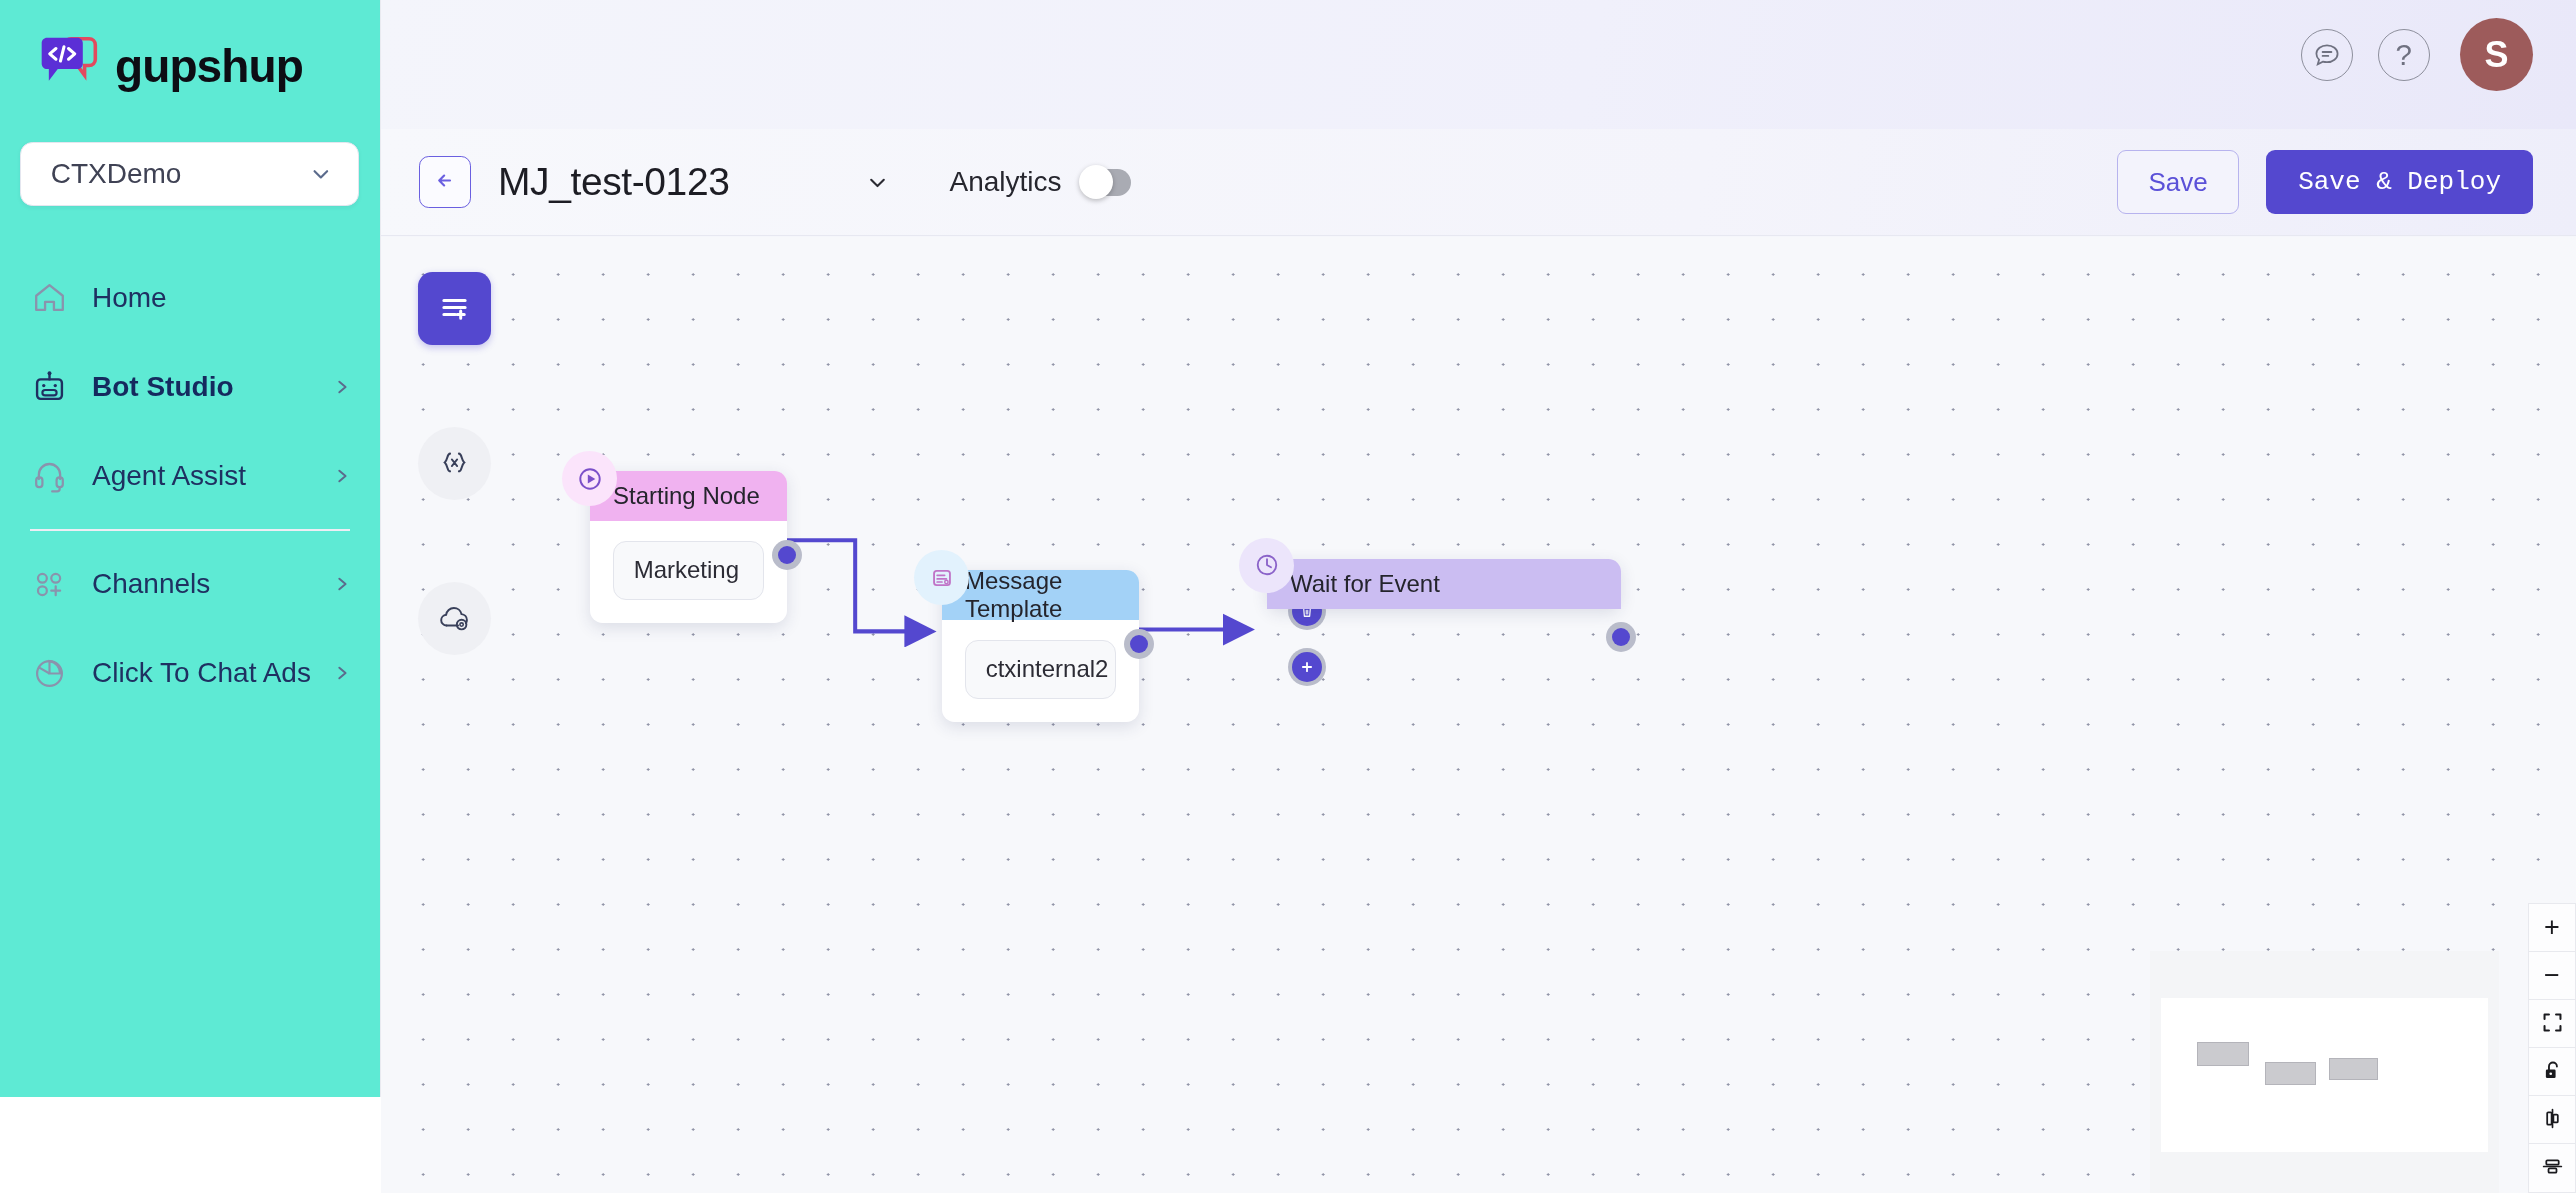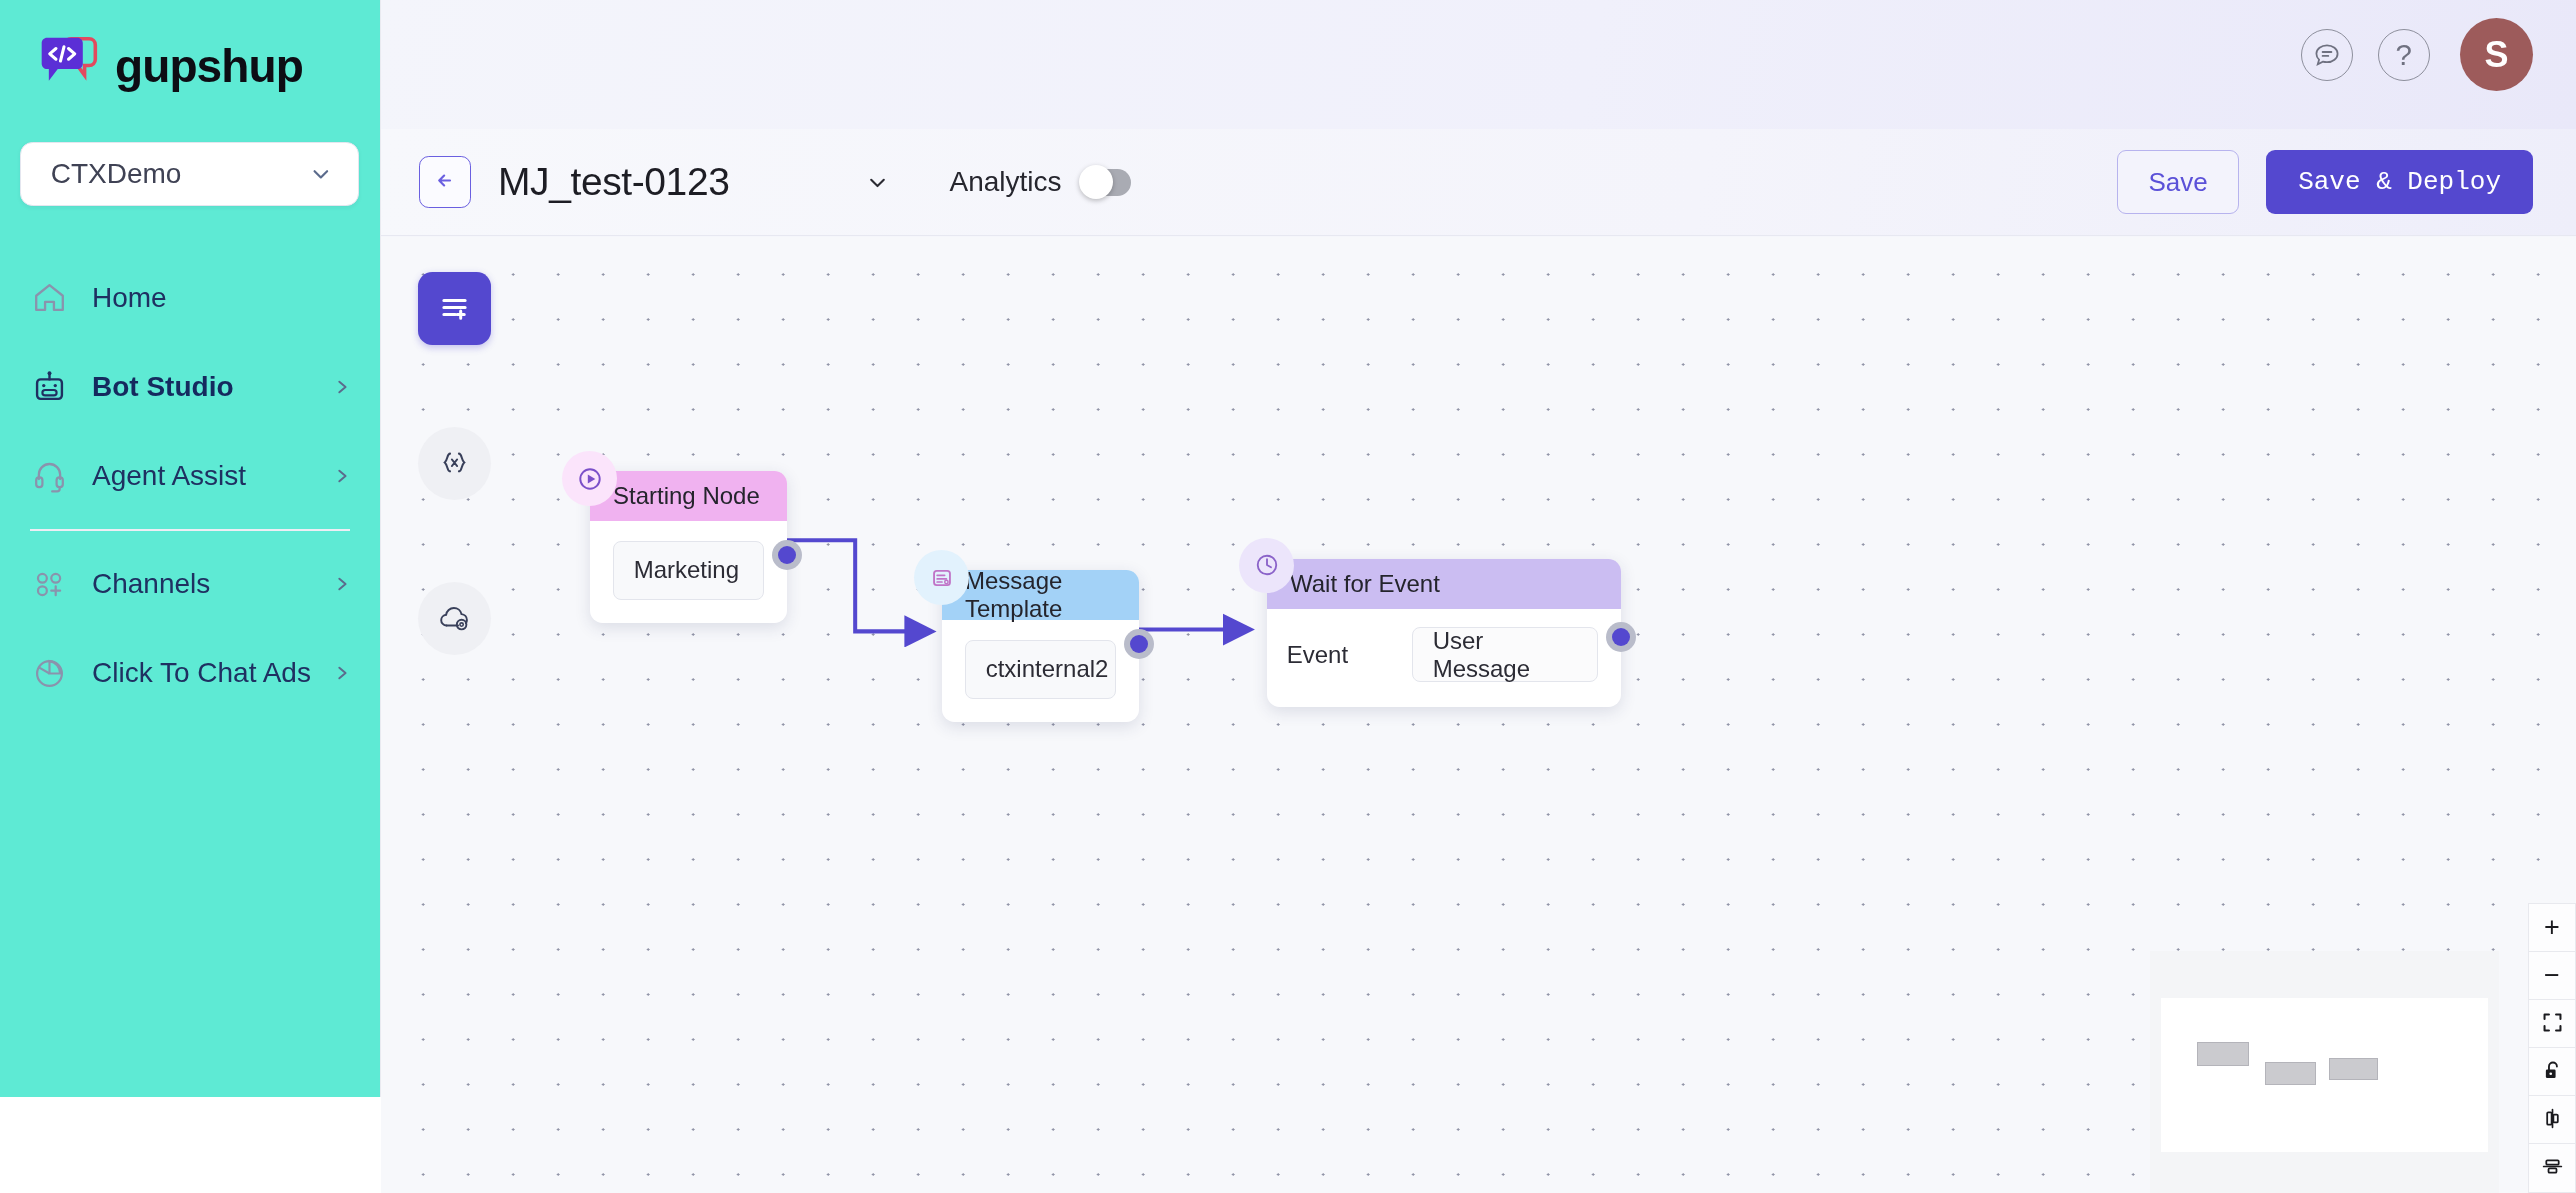--- a/index.html
+++ b/index.html
@@ -146,21 +146,21 @@
     cursor: pointer; margin-top: 82px;
   }
 
   
   .node { position: absolute; border-radius: 12.5px; background: #ffffff;
           box-shadow: 0 4.5px 16px rgba(40,45,90,.13); margin-left: 8px; }
   .node-head { height: 50px; border-radius: 12.5px 12.5px 0 0; display: flex; align-items: center;
                padding-left: 23px; font-size: 24px; color: #24242c; }
   .node-body { padding: 19.7px 23px 23px 23px; }
   .node-field {
-    height: 59px; border: 0.9px solid #e3e5ec; border-radius: 8px; background: #f8f9fb;
+    height: 59px; border: 0.9px solid #e3e5ec; border-radius: 13px; background: #f8f9fb;
     display: flex; align-items: center; padding: 0 19.7px;
     font-size: 24px; color: #2c2c35; cursor: text;
   }
   .node-badge {
     position: absolute; width: 55px; height: 55px; border-radius: 50%;
     display: flex; align-items: center; justify-content: center;
   }
   .handle {
     position: absolute; width: 30px; height: 30px; border-radius: 50%;
     background: #b9bcca; display: flex; align-items: center; justify-content: center;
@@ -451,24 +451,20 @@
           <svg viewBox="0 0 24 24" width="18" height="18">
             <path d="M12 6.5 L12 17.5 M6.5 12 L17.5 12" stroke="#fff" stroke-width="2.4" stroke-linecap="round"></path>
           </svg>
         </span>
       </div>
 
       <div class="node" style="left:878px; top:322px; width:354px;">
         <div class="node-head" style="background:#cbbdf2;">
           <span>Wait for Event</span>
         </div>
-        <div class="node-body row" style="padding:18px 23px 25px 19.7px;">
-          <span class="row-label">Event</span>
-          <div class="row-field">User Message</div>
-        </div>
         <div class="node-badge" style="left:-28px; top:-21.5px; background:#ece5fb;">
           <svg viewBox="0 0 34 34" width="30" height="30">
             <circle cx="17" cy="17" r="10.5" fill="none" stroke="#8b63c9" stroke-width="2.1"></circle>
             <path d="M17 10.5 L17 17 L21.5 19.5" fill="none" stroke="#8b63c9" stroke-width="2.1" stroke-linecap="round" stroke-linejoin="round"></path>
           </svg>
         </div>
         <div class="handle" style="right:-15px; top:63px;"></div>
       </div>
 
       <div class="minimap">

